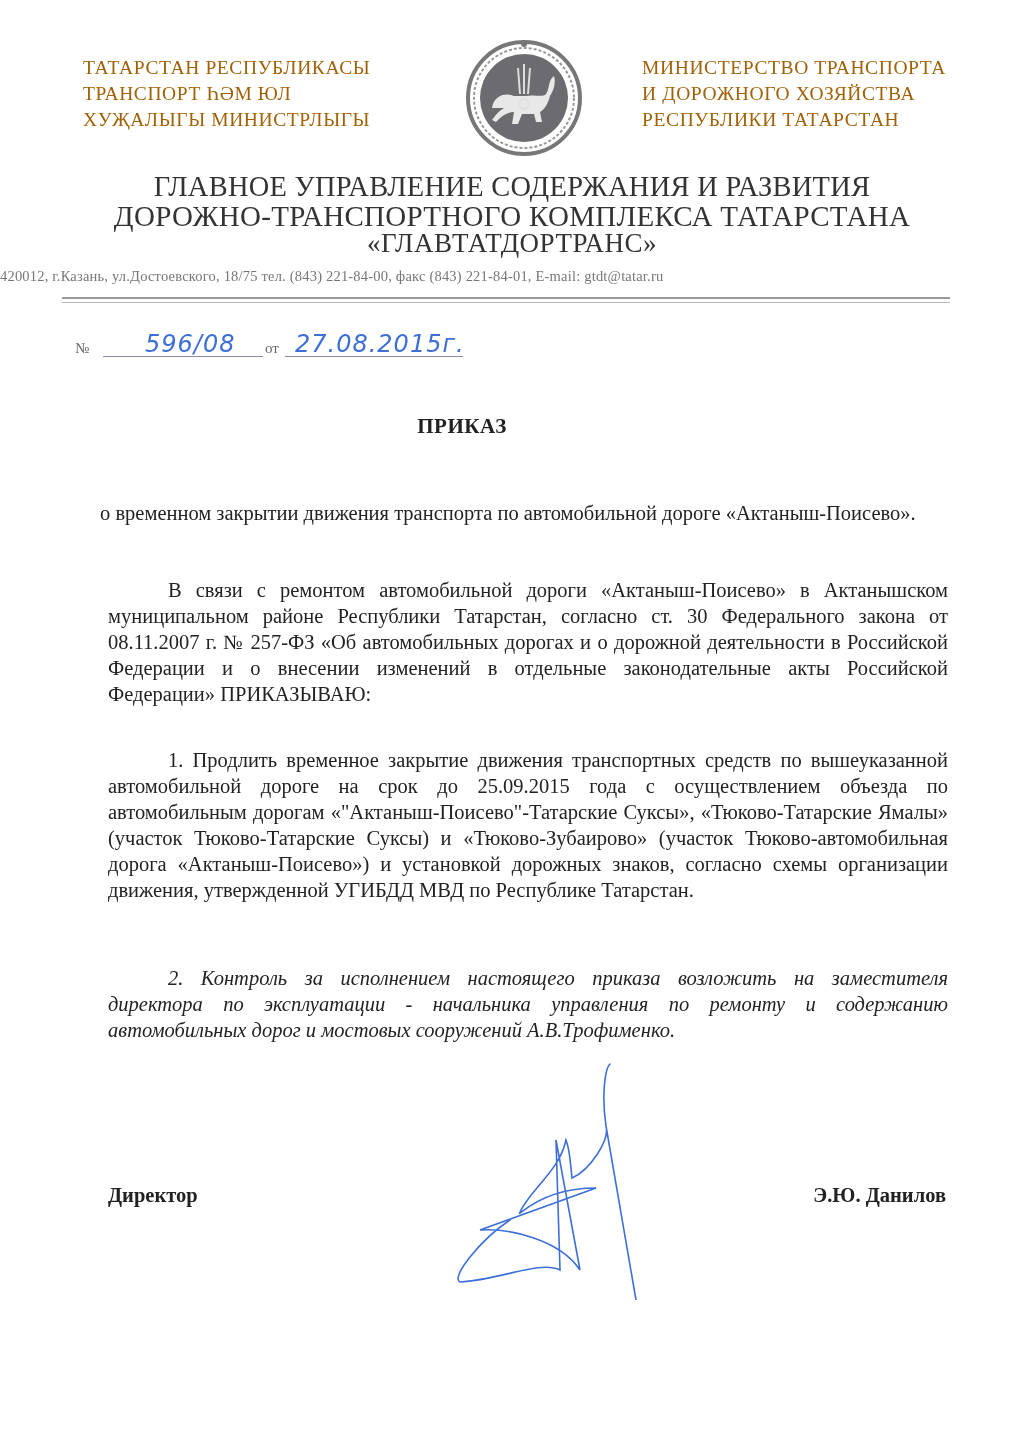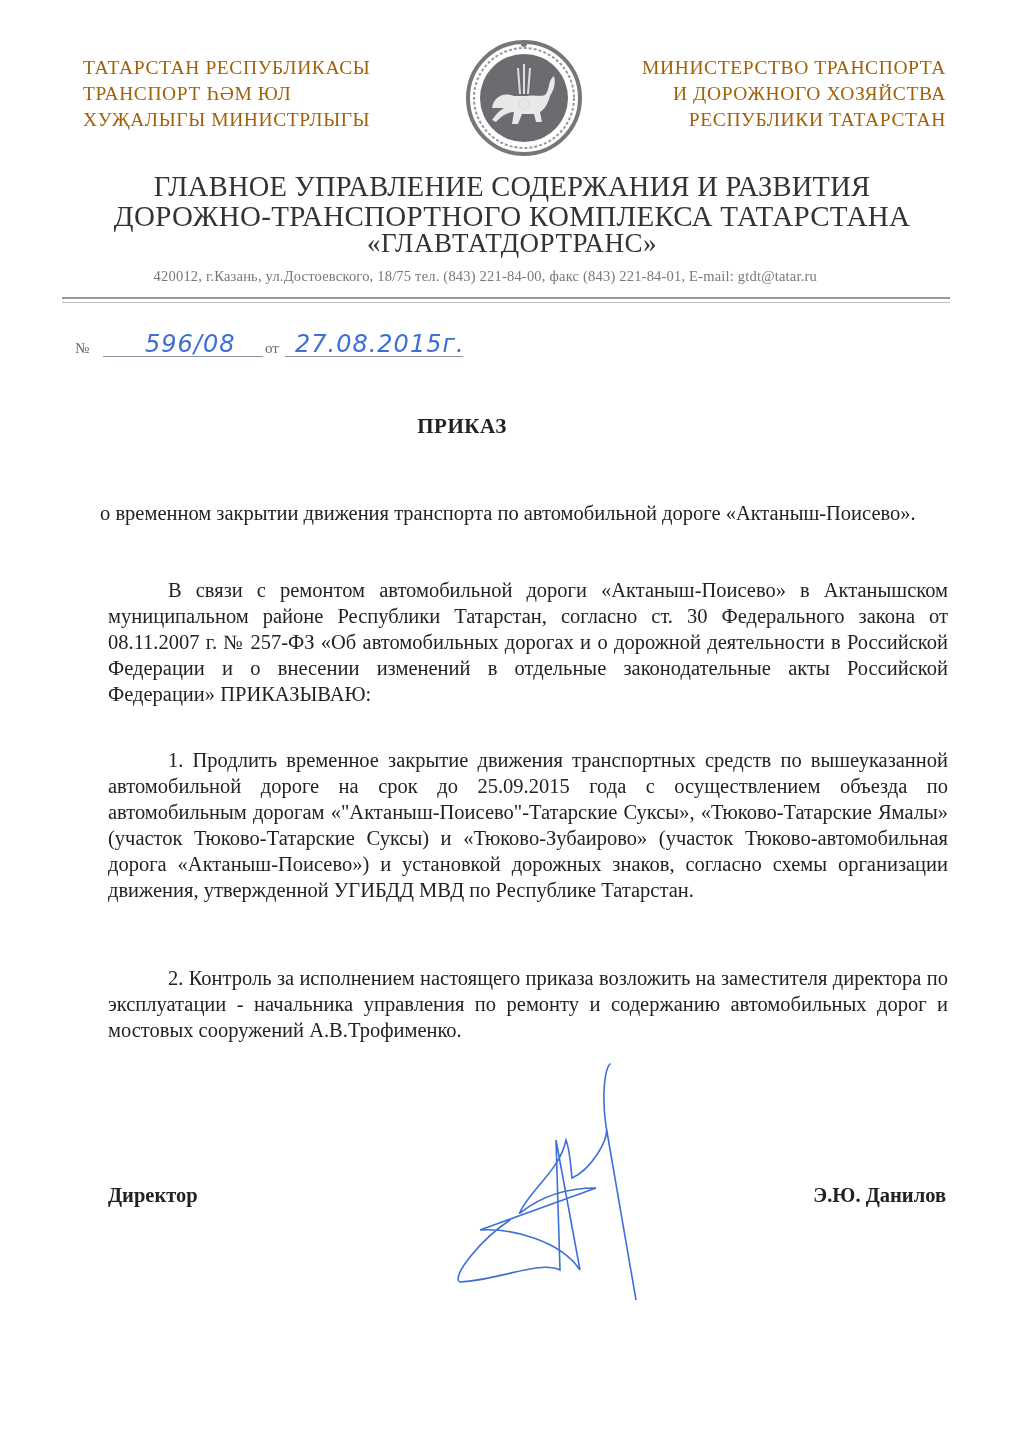--- a/index.html
+++ b/index.html
@@ -1,40 +1,40 @@
 <!DOCTYPE html>
 <html><head>
 <meta charset="utf-8">
 <style>
   html, body { margin: 0; padding: 0; background: #ffffff; }
   body { width: 1024px; height: 1448px; position: relative; overflow: hidden; font-family: "Liberation Serif", serif; color: #1a1a1a; }
   .hdr-block { position: absolute; font-family: "Liberation Serif", serif; color: #a16207; font-size: 19.5px; line-height: 26px; letter-spacing: 0.6px; }
   .hdr-left { left: 83px; top: 55px; text-align: left; }
-  .hdr-right { right: 78px; top: 55px; text-align: right; }
+  .hdr-right { right: 78px; top: 55px; }
   .emblem { position: absolute; left: 464px; top: 38px; width: 120px; height: 122px; }
   .org { position: absolute; left: 0; width: 1024px; text-align: center; color: #333; font-family: "Liberation Serif", serif; }
   .org-l1 { top: 170px; font-size: 29px; letter-spacing: 0.3px; transform: scaleX(0.98); }
   .org-l2 { top: 200px; font-size: 29px; letter-spacing: 0.3px; }
   .org-l3 { top: 228px; font-size: 27px; letter-spacing: 0.5px; }
-  .contacts { position: absolute; left: 0; width: 817px; top: 268px; text-align: right; font-size: 14.5px; color: #777; letter-spacing: 0.2px; }
+  .contacts { position: absolute; left: 0; width: 817px; top: 268px; text-align: left; font-size: 14.5px; color: #777; letter-spacing: 0.2px; }
   .rule { position: absolute; left: 62px; width: 888px; top: 297px; height: 3px; border-top: 2px solid #999; border-bottom: 1px solid #bbb; }
   .regline { position: absolute; left: 75px; top: 330px; height: 30px; width: 400px; font-size: 15px; color: #666; }
   .reg-no-label { position: absolute; left: 0; top: 10px; }
   .reg-line1 { position: absolute; left: 28px; top: 26px; width: 160px; border-bottom: 1px solid #8a8ea0; }
   .reg-ot { position: absolute; left: 190px; top: 10px; text-align: center; }
   .reg-line2 { position: absolute; left: 210px; top: 26px; width: 178px; border-bottom: 1px solid #8a8ea0; }
   .hand { position: absolute; font-family: "DejaVu Sans", sans-serif; font-style: italic; color: #3d6fd6; font-size: 24px; letter-spacing: 1px; }
   .hand-no { left: 70px; top: 0px; }
   .hand-date { left: 220px; top: 0px; }
   .title { position: absolute; left: 0; width: 924px; top: 414px; text-align: center; font-weight: bold; font-size: 21px; letter-spacing: 0.5px; color: #222; }
   .subject { position: absolute; left: 100px; width: 830px; top: 500px; font-size: 20.5px; line-height: 26px; color: #222; }
   .para { position: absolute; left: 108px; width: 840px; text-align: justify; font-size: 20.5px; line-height: 26px; color: #222; text-indent: 60px; }
   .p1 { top: 577px; }
   .p2 { top: 747px; }
-  .p3 { top: 965px; }
+  .p3 { top: 965px; font-style: italic; }
   .sign-title { position: absolute; left: 108px; top: 1184px; font-weight: bold; font-size: 20.5px; color: #222; }
   .sign-name { position: absolute; right: 78px; top: 1184px; font-weight: bold; font-size: 20.5px; color: #222; }
   .signature { position: absolute; left: 420px; top: 1060px; width: 220px; height: 240px; }
 </style>
 </head>
 <body>
 
 <div class="hdr-block hdr-left">
   <div>ТАТАРСТАН РЕСПУБЛИКАСЫ</div>
   <div>ТРАНСПОРТ ҺӘМ ЮЛ</div>

